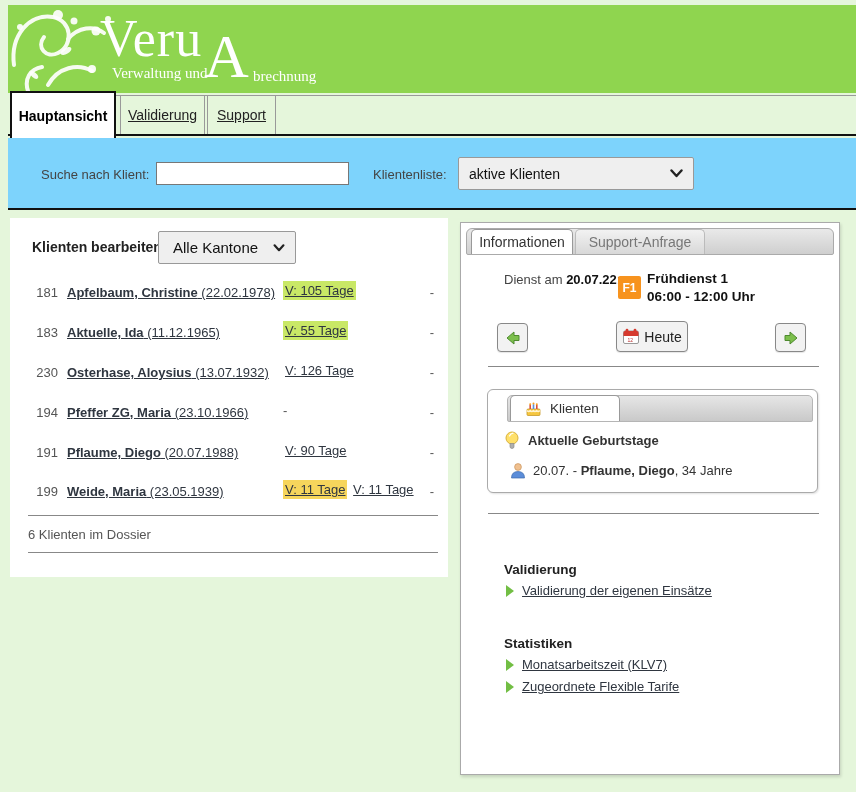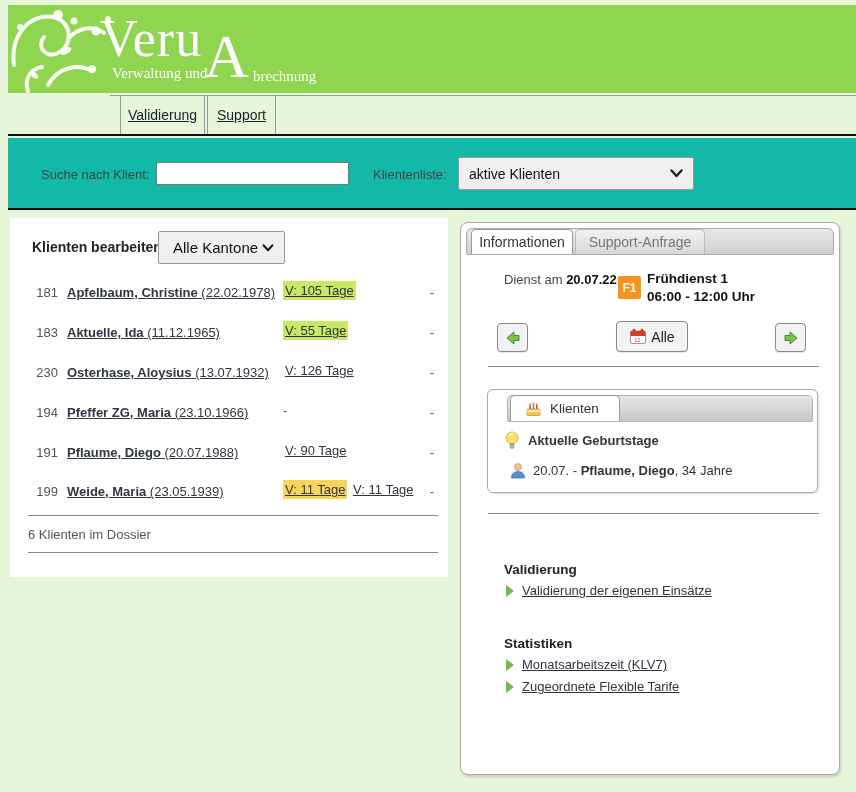--- a/index.html
+++ b/index.html
@@ -29,51 +29,51 @@
   .tabstrip .topline{position:absolute;left:102px;right:0;top:2px;height:1px;background:#999;}
   .tab-active{position:absolute;left:2px;top:-2px;height:47px;width:106px;background:#fff;border:2px solid #111;border-bottom:none;z-index:3;
     display:flex;align-items:center;justify-content:center;font-weight:bold;font-size:14px;color:#000;}
   .tab-cell{position:absolute;top:2px;height:39px;background:var(--page-bg);border:1px solid #999;border-bottom:none;
     display:flex;align-items:center;justify-content:center;font-size:14px;}
   .tab-cell a, .tab-cell span{color:#222;text-decoration:underline;cursor:pointer;}
   .tab-cell.c1{left:112px;width:85px;}
   .tab-cell.c2{left:199px;width:69px;}
 
   
-  .searchbar{position:absolute;left:8px;top:138px;right:0;height:72px;background:#14b8a6;border-bottom:2px solid #111;}
+  .searchbar{position:absolute;left:8px;top:138px;right:0;height:72px;background:#7dd3fc;border-bottom:2px solid #111;}
   .searchbar .lbl{position:absolute;font-size:13px;color:#444;top:29px;}
   .lbl-search{left:33px;}
   .lbl-list{left:365px;}
   .search-input{position:absolute;left:148px;top:24px;width:193px;height:23px;border:1px solid #777;background:#fff;font-size:13px;padding:0 5px;outline:none;}
   .ui-select{position:absolute;background:#EFEFEF;border:1px solid #999;border-radius:2px;display:flex;align-items:center;cursor:pointer;}
   .sel-list{left:450px;top:19px;width:236px;height:33px;font-size:14px;color:#111;padding:0 10px;}
   .ui-select .sel-text{flex:1;}
   .chev{flex:0 0 auto;}
 
   
   .clients-panel{position:absolute;left:10px;top:218px;width:438px;height:359px;background:#fff;}
   .cp-head{position:absolute;left:0;top:13px;width:100%;height:33px;}
   .cp-title{position:absolute;left:22px;top:8px;font-size:14px;font-weight:bold;color:#222;}
-  .sel-canton{left:148px;top:0;width:127px;height:33px;font-size:15px;color:#111;padding:0 10px 0 14px;}
+  .sel-canton{left:148px;top:0;width:138px;height:33px;font-size:15px;color:#111;padding:0 10px 0 14px;}
   .client-row{position:absolute;left:0;width:100%;height:22px;font-size:13px;}
   .client-row .cid{position:absolute;left:10px;width:38px;text-align:right;color:#555;top:3px;}
   .client-row .cname{position:absolute;left:57px;top:3px;white-space:nowrap;}
   .client-row .cname a{color:var(--link-color);text-decoration:underline;cursor:pointer;}
   .client-row .cname .nm{font-weight:bold;}
   .client-row .cmid{position:absolute;left:273px;top:1px;white-space:nowrap;}
   .vlink{color:var(--link-color);text-decoration:underline;cursor:pointer;padding:2px 2px;}
   .hl-green{background:var(--hl-green);}
   .hl-yellow{background:var(--hl-yellow);}
   .vdash{color:#555;text-decoration:none;cursor:default;}
   .client-row .cdash{position:absolute;right:14px;top:3px;color:#555;}
   .cp-sep{position:absolute;left:18px;right:10px;height:1px;background:#888;}
   .cp-footer{position:absolute;left:18px;font-size:13px;color:#555;}
 
   
-  .info-panel{position:absolute;left:460px;top:222px;width:380px;height:553px;background:#fff;border:1px solid #aaa;border-radius:8px;box-shadow:1px 2px 3px rgba(0,0,0,.15);}
+  .info-panel{position:absolute;left:460px;top:222px;width:380px;height:553px;background:#fff;border:1px solid #aaa;border-radius:0;box-shadow:1px 2px 3px rgba(0,0,0,.15);}
   .ip-tabbar{position:absolute;left:5px;top:5px;right:5px;height:27px;background:linear-gradient(#E9E9E9,#CFCFCF);border:1px solid #aaa;border-radius:6px 6px 2px 2px;display:flex;align-items:flex-end;padding-left:4px;}
   .ip-tab{height:25px;display:flex;align-items:center;justify-content:center;font-size:14px;border-radius:5px 5px 0 0;cursor:pointer;}
   .ip-tab.active{background:#fff;border:1px solid #999;border-bottom:none;color:#333;width:102px;z-index:2;}
   .ip-tab.inactive{background:linear-gradient(#F2F2F2,#D8D8D8);border:1px solid #bbb;border-bottom:none;color:#777;width:130px;margin-left:2px;}
   .svc-label{position:absolute;left:43px;top:49px;font-size:13px;color:#444;}
   .svc-label b{color:#111;}
   .svc-badge{position:absolute;left:157px;top:53px;width:23px;height:23px;background:var(--badge-orange);color:#fff;font-weight:bold;font-size:12px;display:flex;align-items:center;justify-content:center;border-radius:2px;}
   .svc-name{position:absolute;left:186px;top:47px;font-size:13.5px;font-weight:bold;color:#111;line-height:18px;}
   .btn{position:absolute;background:#F2F2F2;border:1px solid #888;border-radius:4px;display:flex;align-items:center;justify-content:center;cursor:pointer;box-shadow:0 1px 1px rgba(0,0,0,.1);}
   .btn-prev{left:36px;top:100px;width:31px;height:29px;}
@@ -116,20 +116,21 @@
       </g>
     </svg>
     <div class="logo-veru">Veru</div>
     <div class="logo-a">A</div>
     <div class="logo-tag-left">Verwaltung und</div>
     <div class="logo-tag-right">brechnung</div>
   </div>
 
   <div class="tabstrip">
     <div class="topline"></div>
+    <div class="tab-active">Hauptansicht</div>
     <div class="tab-cell c1">
         <span>Validierung</span>
       </div>
     <div class="tab-cell c2">
         <span>Support</span>
       </div>
   </div>
 
   <div class="searchbar">
     <span class="lbl lbl-search">Suche nach Klient:</span>
@@ -217,21 +218,21 @@
         </svg>
     </div>
     <div class="btn btn-today">
       <svg width="18" height="17" viewBox="0 0 18 17">
         <rect x="1.5" y="3" width="15" height="12.5" rx="1.5" fill="#fff" stroke="#999"></rect>
         <path d="M1.5 4.5 a1.5 1.5 0 0 1 1.5 -1.5 h12 a1.5 1.5 0 0 1 1.5 1.5 v3.5 h-15 Z" fill="#D63A2F"></path>
         <circle cx="5" cy="2.2" r="1.4" fill="#D63A2F"></circle>
           <circle cx="13" cy="2.2" r="1.4" fill="#D63A2F"></circle>
         <text x="5.5" y="13.5" font-size="5" fill="#b33">12</text>
       </svg>
-      <span>Alle</span>
+      <span>Heute</span>
     </div>
     <div class="btn btn-next">
       <svg width="18" height="16" viewBox="0 0 18 16">
           <path d="M8 2 L15 8 L8 14 L8 10.5 L3 10.5 L3 5.5 L8 5.5 Z" fill="#7CBF4C" stroke="#4E8A2E" stroke-width="1"></path>
         </svg>
     </div>
 
     <div class="ip-hr" style="top:143px"></div>
 
     <div class="kbox">

